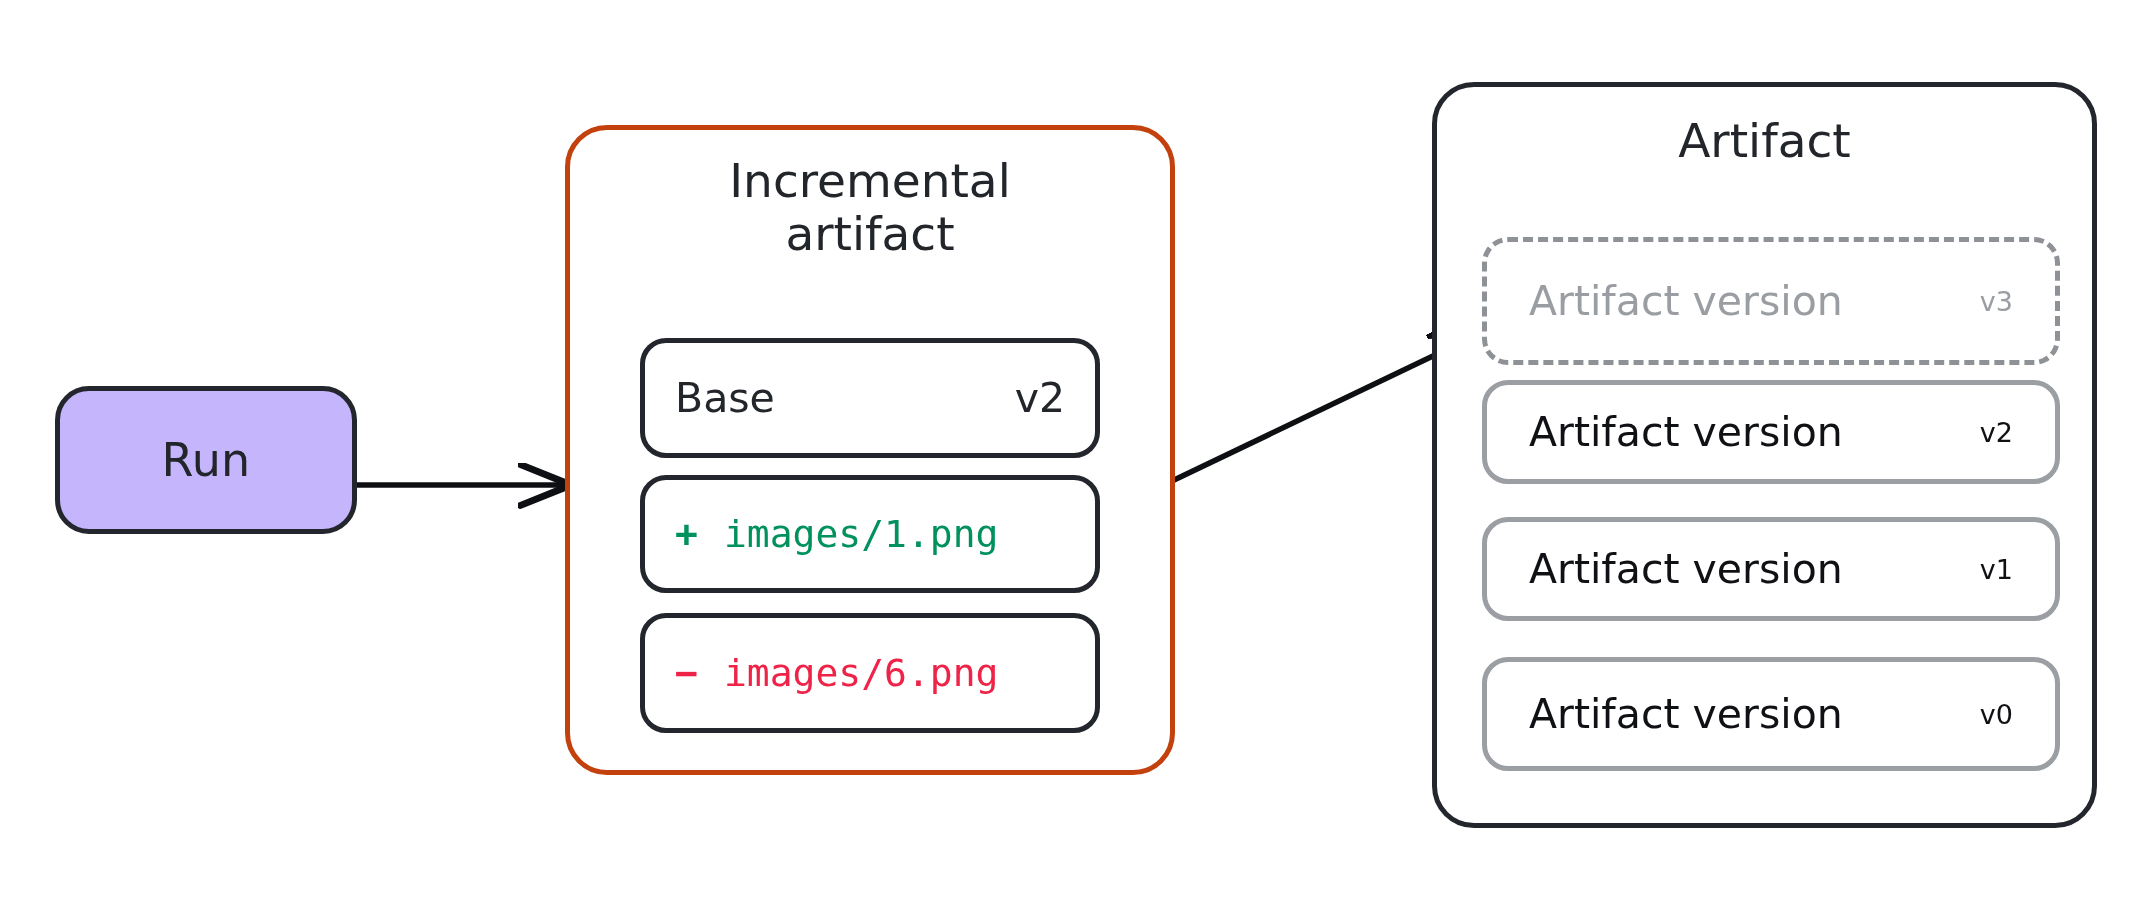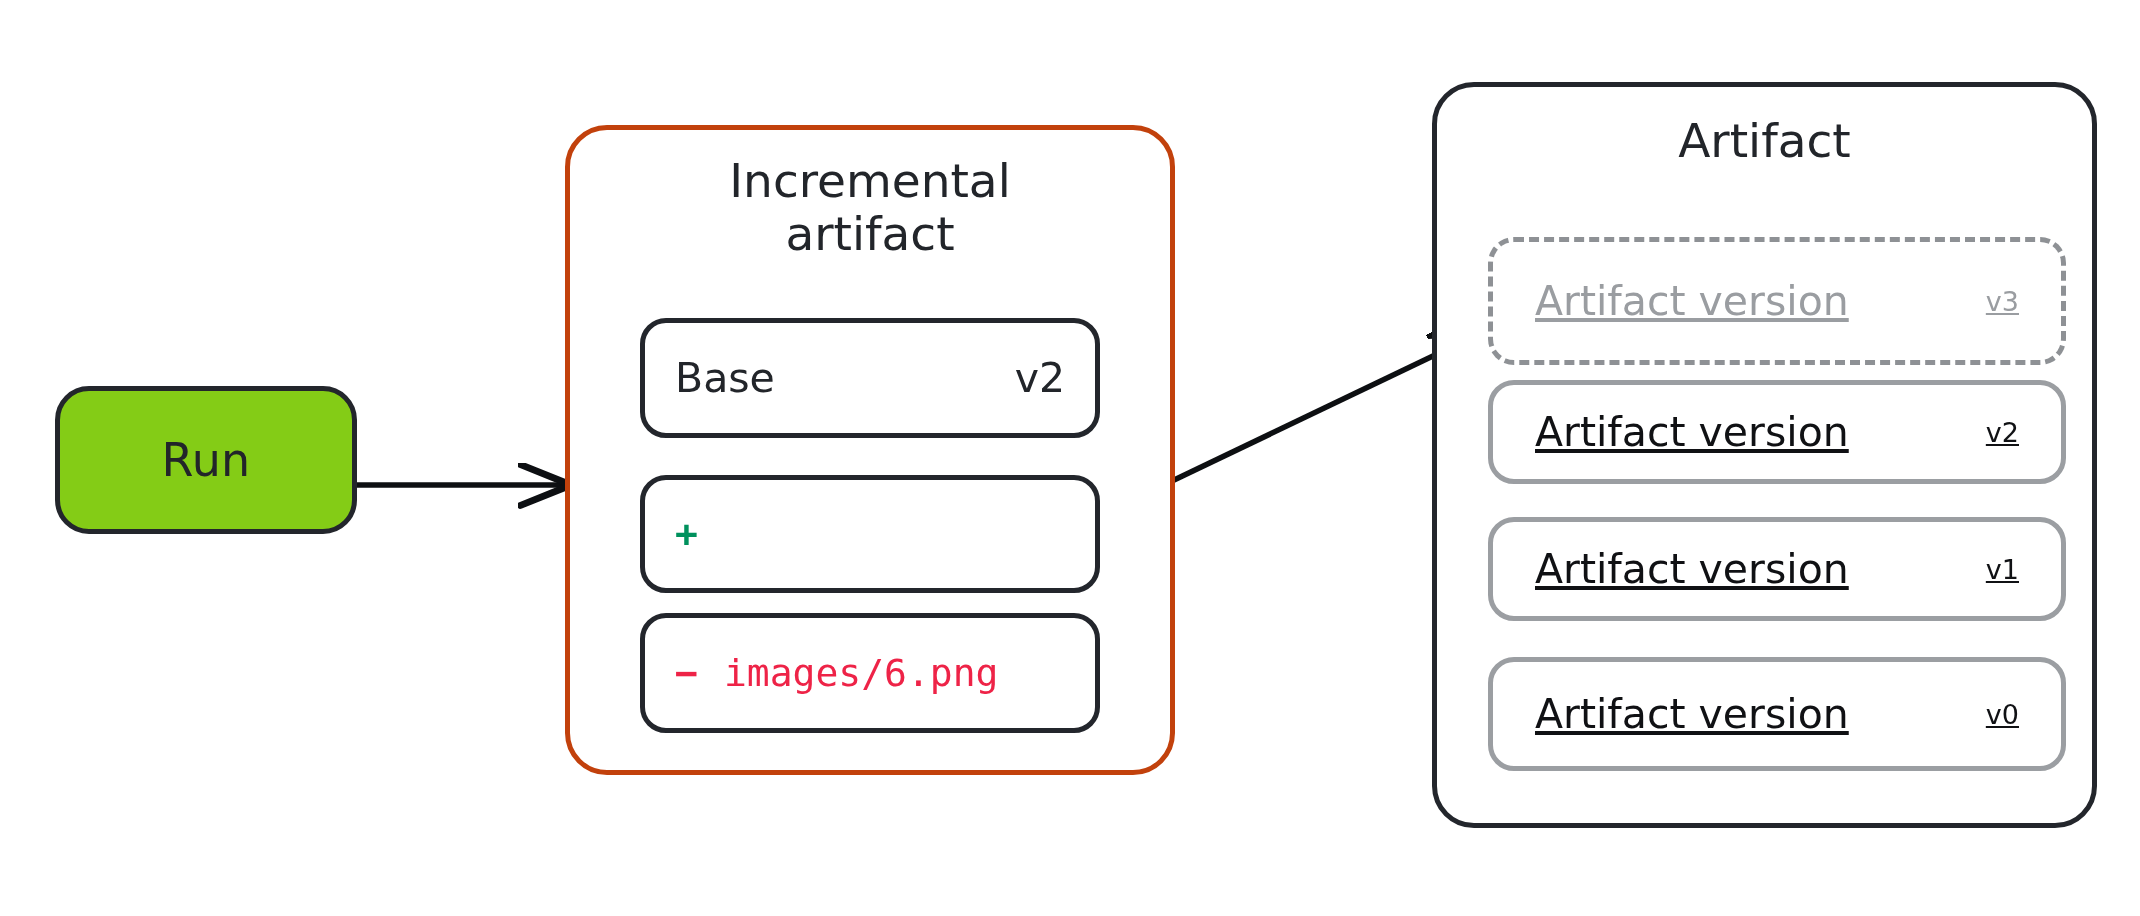--- a/index.html
+++ b/index.html
@@ -25,21 +25,21 @@
   .node { position: absolute; box-sizing: border-box; }
 
   
   .run-box {
     left: 55px;
     top: 386px;
     width: 302px;
     height: 148px;
     border: 5px solid #23262c;
     border-radius: 34px;
-    background: #84cc16;
+    background: #c4b5fd;
     display: flex;
     align-items: center;
     justify-content: center;
   }
   .run-label {
     font-size: 46px;
     line-height: 1;
     color: #22252a;
     font-weight: 400;
     letter-spacing: 0.2px;
@@ -73,21 +73,21 @@
     left: 70px;
     width: 460px;
     box-sizing: border-box;
     border: 5px solid #23262c;
     border-radius: 26px;
     background: #ffffff;
     display: flex;
     align-items: center;
     padding: 0 30px;
   }
-  .row-base   { top: 188px; height: 120px; }
+  .row-base   { top: 208px; height: 120px; }
   .row-plus   { top: 345px; height: 118px; }
   .row-minus  { top: 483px; height: 120px; }
 
   .base-name {
     font-size: 41px;
     color: #22252a;
     flex: 0 0 auto;
   }
   .base-ver {
     margin-left: auto;
@@ -127,29 +127,28 @@
     width: 100%;
     text-align: center;
     font-size: 47px;
     line-height: 1.12;
     color: #22252a;
     font-weight: 400;
   }
 
   .ver-row {
     position: absolute;
-    left: 51px;
+    left: 45px;
     width: 578px;
     box-sizing: border-box;
     border-radius: 26px;
     background: #ffffff;
     display: flex;
     align-items: center;
     padding: 0 42px;
-    text-decoration: underline;
   }
   .ver-row .ver-name { font-size: 41px; flex: 0 0 auto; }
   .ver-row .ver-num  { margin-left: auto; font-size: 27px; }
 
   .ver-pending {
     border: 5px dashed #8e9195;
     color: #9a9da1;
   }
   .ver-solid {
     border: 5px solid #9b9ea2;
@@ -203,20 +202,21 @@
       <div>artifact</div>
     </div>
 
     <div class="incr-row row-base">
       <span class="base-name">Base</span>
       <span class="base-ver">v2</span>
     </div>
 
     <div class="incr-row row-plus">
       <span class="sign added">+</span>
+      <span class="mono added">images/1.png</span>
     </div>
 
     <div class="incr-row row-minus">
       <span class="sign removed">−</span>
       <span class="mono removed">images/6.png</span>
     </div>
   </div>
 
   <div class="node artifact-box">
 

